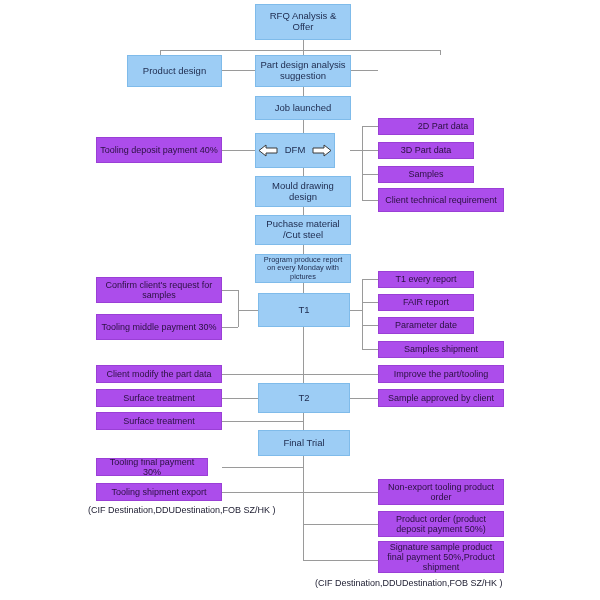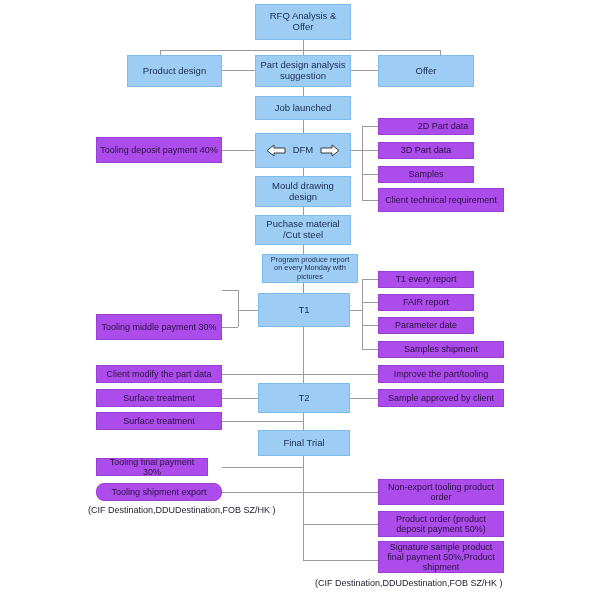--- a/index.html
+++ b/index.html
@@ -41,21 +41,21 @@
     border: 1px solid #7fbbea;
     font-size: 9.5px;
     color: #1d2a4d;
   }
   .purple {
     background: #ac4deb;
     border: 1px solid #9a3fd6;
     font-size: 9px;
     color: #2a1040;
   }
-  .tiny { font-size: 7.4px; margin-left: 7px; }
+  .tiny { font-size: 7.4px; }
   .caption {
     position: absolute;
     font-size: 9px;
     color: #1a1a2e;
     white-space: nowrap;
   }
   .dfm-inner {
     display: flex;
     align-items: center;
     justify-content: center;
@@ -143,29 +143,26 @@
   </div>
 
   <div class="node blue" style="left:127px; top:55px; width:95px; height:32px;">
     <span>Product design</span>
   </div>
 
   <div class="node blue" style="left:255px; top:55px; width:96px; height:32px;">
     <span>Part design analysis suggestion</span>
   </div>
 
-  <div class="node blue" style="left:378px; top:55px; width:96px; height:32px;">
-    <span>Offer</span>
-  </div>
 
   <div class="node blue" style="left:255px; top:96px; width:96px; height:24px;">
     <span>Job launched</span>
   </div>
 
-  <div class="node blue" style="left:255px; top:133px; width:96px; height:35px;justify-content:flex-end;">
+  <div class="node blue" style="left:255px; top:133px; width:80px; height:35px;justify-content:flex-end;">
     <span class="dfm-inner">
       <span class="arrow-glyph">
         <svg width="20" height="13" viewBox="0 0 20 13">
           <path d="M8,1 L1,6.5 L8,12 L8,9 L19,9 L19,4 L8,4 Z" fill="#ffffff" stroke="#3a3a3a" stroke-width="1" stroke-linejoin="round"></path>
         </svg>
       </span>
       <span class="dfm-label">DFM</span>
       <span class="arrow-glyph">
         <svg width="20" height="13" viewBox="0 0 20 13">
           <path d="M12,1 L19,6.5 L12,12 L12,9 L1,9 L1,4 L12,4 Z" fill="#ffffff" stroke="#3a3a3a" stroke-width="1" stroke-linejoin="round"></path>
@@ -195,20 +192,23 @@
   </div>
 
   <div class="node blue" style="left:258px; top:430px; width:92px; height:26px;">
     <span>Final Trial</span>
   </div>
 
   <div class="node purple" style="left:96px; top:137px; width:126px; height:26px;">
     <span>Tooling deposit payment 40%</span>
   </div>
 
+  <div class="node purple" style="left:96px; top:277px; width:126px; height:26px;">
+    <span>Confirm client's request for samples</span>
+  </div>
 
   <div class="node purple" style="left:96px; top:314px; width:126px; height:26px;">
     <span>Tooling middle payment 30%</span>
   </div>
 
   <div class="node purple" style="left:96px; top:365px; width:126px; height:18px;">
     <span>Client modify the part data</span>
   </div>
 
   <div class="node purple" style="left:96px; top:389px; width:126px; height:18px;">
@@ -216,21 +216,21 @@
   </div>
 
   <div class="node purple" style="left:96px; top:412px; width:126px; height:18px;">
     <span>Surface treatment</span>
   </div>
 
   <div class="node purple" style="left:96px; top:458px; width:112px; height:18px;">
     <span>Tooling final payment 30%</span>
   </div>
 
-  <div class="node purple" style="left:96px; top:483px; width:126px; height:18px;border-radius:8px;">
+  <div class="node purple" style="left:96px; top:483px; width:126px; height:18px;">
     <span>Tooling shipment export</span>
   </div>
 
   <div class="node purple" style="left:378px; top:118px; width:96px; height:17px;padding-left:37px;">
     <span>2D Part data</span>
   </div>
 
   <div class="node purple" style="left:378px; top:142px; width:96px; height:17px;">
     <span>3D Part data</span>
   </div>

